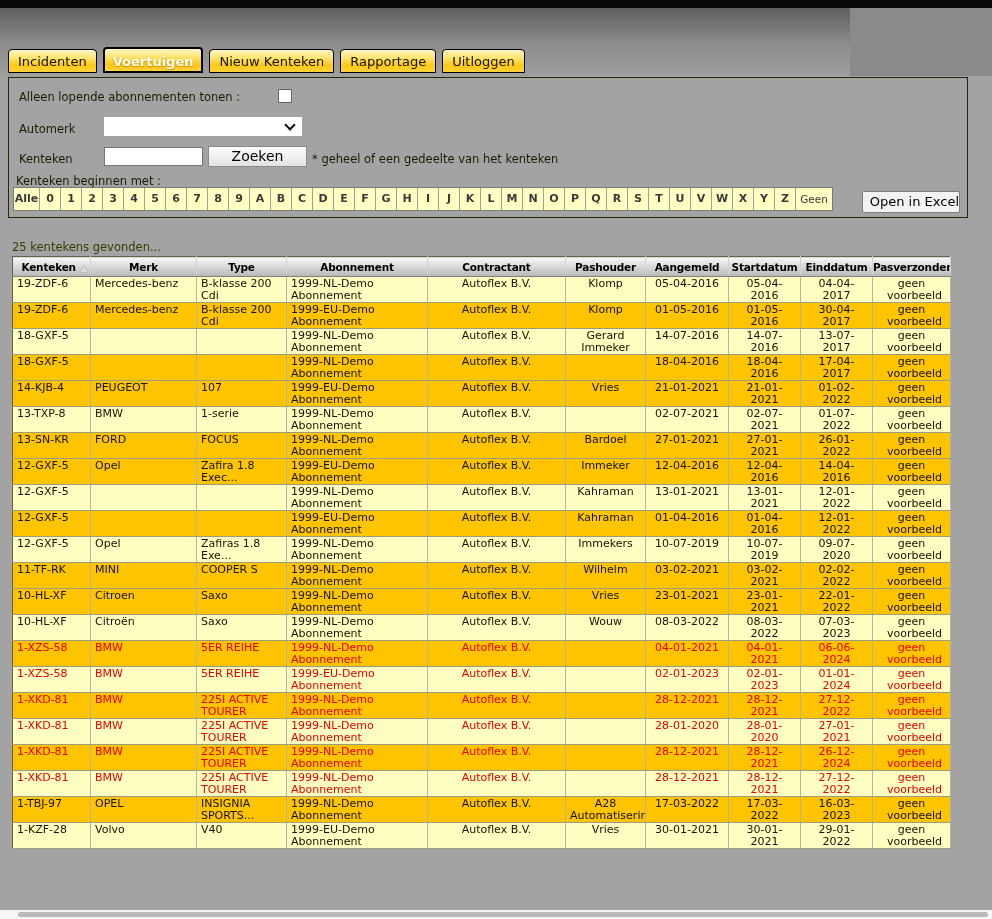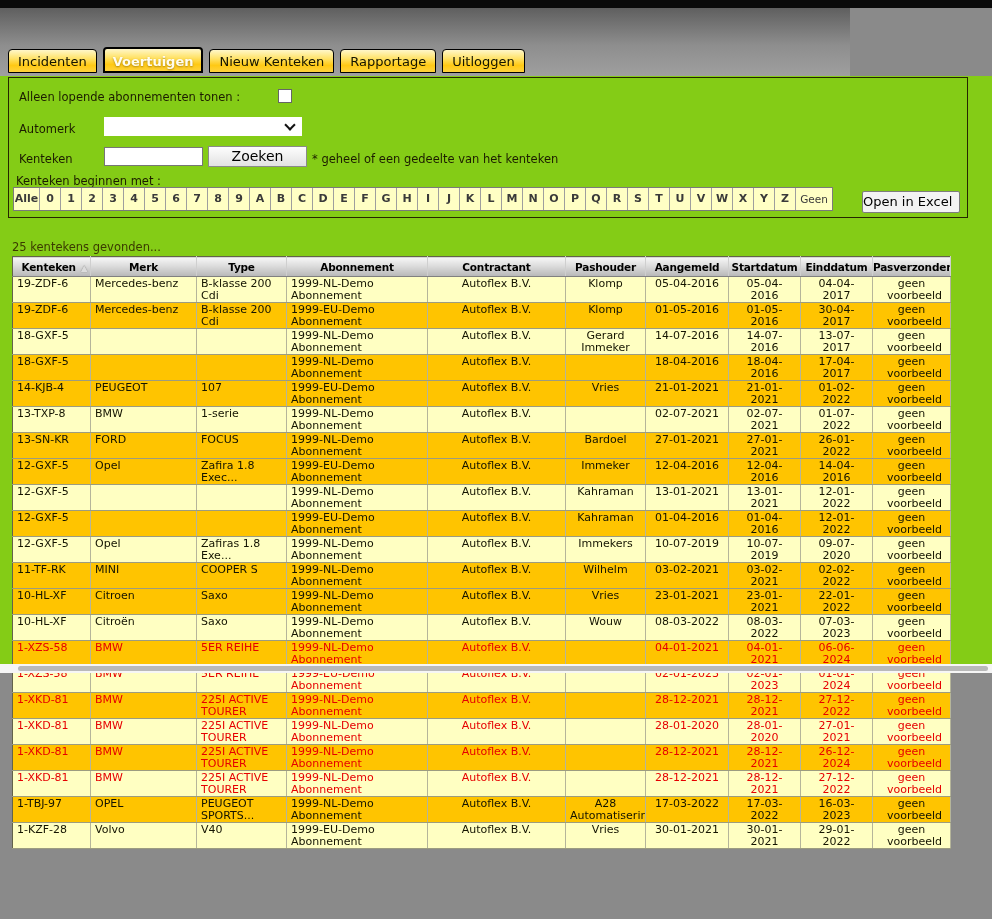--- a/index.html
+++ b/index.html
@@ -23,21 +23,21 @@
     padding:4px 9px 3px; font-size:13px; color:#141400;
     white-space:nowrap; cursor:pointer;
   }
   .tab.active {
     border-width:2px; padding:5px 8px 2px;
     color:#fffdf0; font-weight:bold;
     text-shadow:0 1px 2px rgba(130,95,0,.65);
   }
 
   
-  .content { position:absolute; top:76px; left:0; width:992px; height:597px; background:#84cc16; }
+  .content { position:absolute; top:76px; left:0; width:992px; height:843px; background:#a3a3a3; }
 
   .filter-panel {
     position:absolute; left:8px; top:1px; width:960px; height:141px;
     border:1px solid #262600;
   }
   .flabel { position:absolute; font-size:11.5px; color:#1c1c00; white-space:nowrap; }
   .chk-label   { left:10px; top:12px; }
   .automerk-label { left:10px; top:44px; }
   .kenteken-label { left:10px; top:74px; }
   .beginnen-label { left:7px;  top:96px; }
@@ -73,21 +73,21 @@
   }
   .letter-cell {
     width:21px; border-right:1px solid #9e9e9e; font-size:11px; font-weight:bold;
     color:#3a3a3a; text-align:center; line-height:22px; cursor:pointer;
   }
   .letter-cell.alle { width:26px; }
   .letter-cell.geen { width:36px; font-weight:normal; font-size:10.5px; border-right:0; }
   .excel-btn {
     position:absolute; left:853px; top:113px; width:98px; height:22px;
     background:#f3f3f3; border:1px solid #7d7d7d; border-radius:2px;
-    font-size:13px; color:#000; text-align:left; line-height:20px; cursor:pointer;
+    font-size:13px; color:#000; text-align:right; line-height:20px; cursor:pointer;
     font-family:inherit;
   }
 
   .count-text { position:absolute; left:12px; top:164px; font-size:11.5px; color:#3a3a00; }
 
   
   table.results {
     position:absolute; left:12px; top:180px; width:938px;
     border-collapse:collapse; table-layout:fixed;
     border:1px solid #63634a; font-size:11px;
@@ -464,21 +464,21 @@
           <td class="c4">Autoflex B.V.</td>
           <td class="c5"></td>
           <td class="c6">28-12-2021</td>
           <td class="c7">28-12-2021</td>
           <td class="c8">27-12-2022</td>
           <td class="c9">geen voorbeeld</td>
         </tr>
         <tr class="orange">
           <td class="c0">1-TBJ-97</td>
           <td class="c1">OPEL</td>
-          <td class="c2">PEUGEOT SPORTS...</td>
+          <td class="c2">INSIGNIA SPORTS...</td>
           <td class="c3">1999-NL-Demo Abonnement</td>
           <td class="c4">Autoflex B.V.</td>
           <td class="c5">A28 Automatisering</td>
           <td class="c6">17-03-2022</td>
           <td class="c7">17-03-2022</td>
           <td class="c8">16-03-2023</td>
           <td class="c9">geen voorbeeld</td>
         </tr>
         <tr class="light">
           <td class="c0">1-KZF-28</td>

